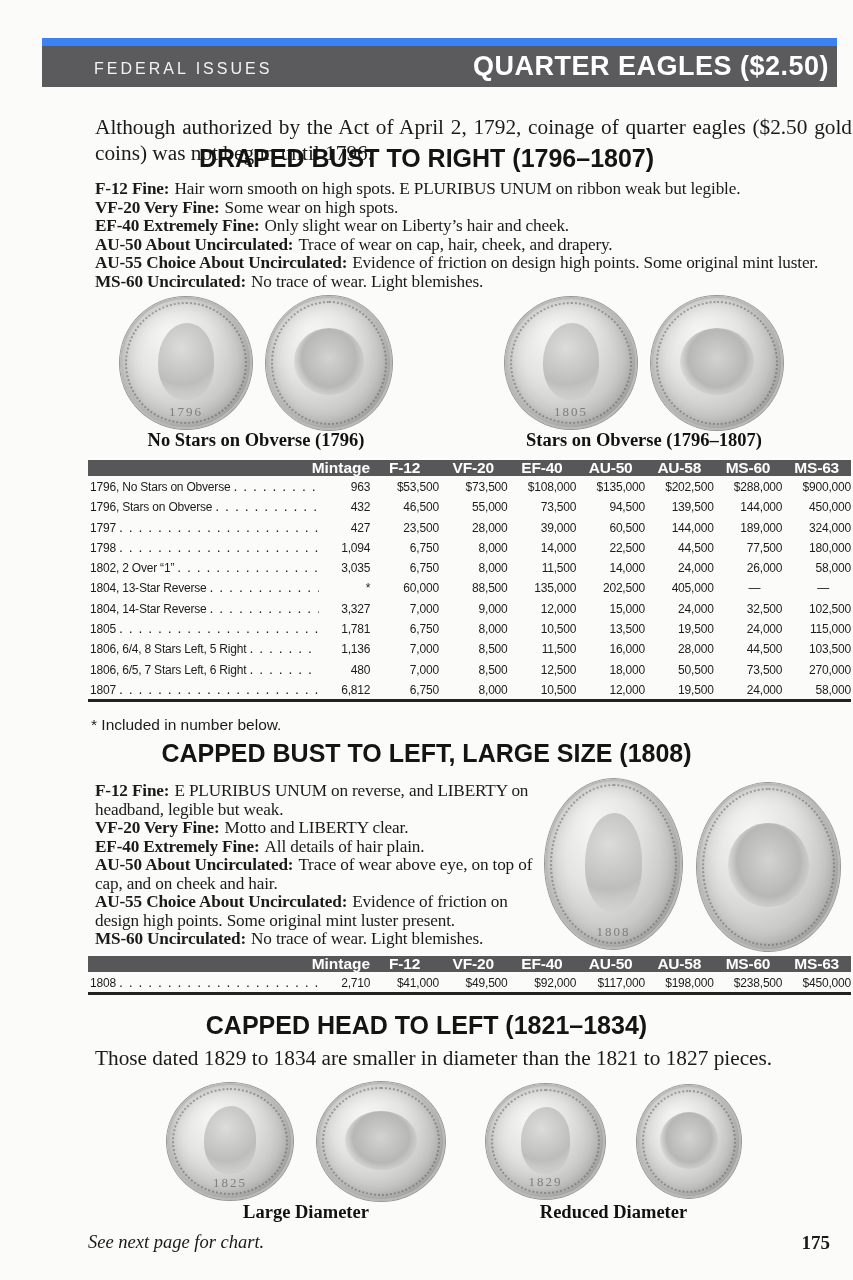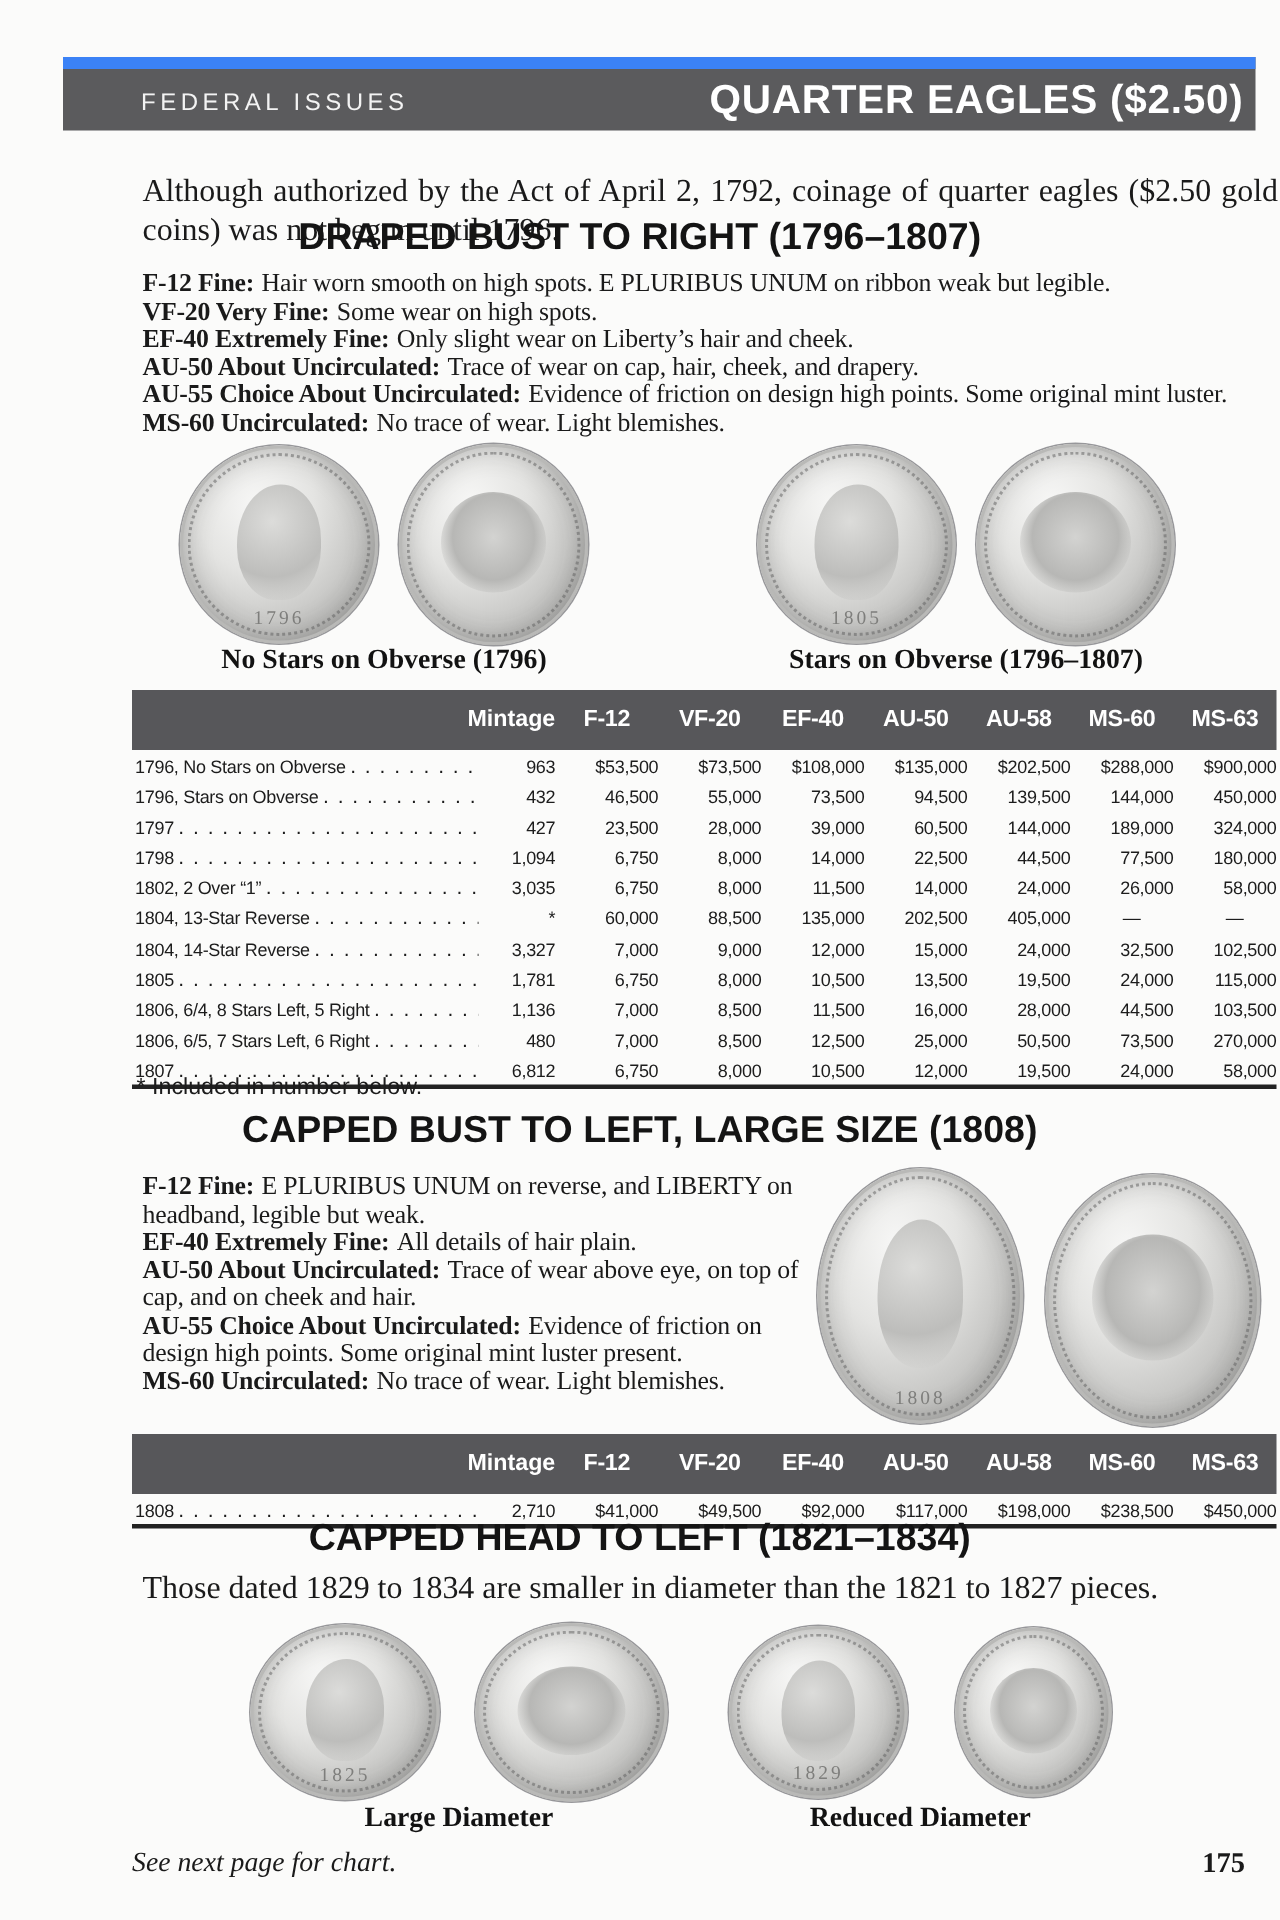--- a/index.html
+++ b/index.html
@@ -66,21 +66,21 @@
   .caption{
     position:absolute;text-align:center;font-weight:bold;font-size:18.5px;color:#121212;
   }
   
   .tbl{
     position:absolute;left:88px;width:763px;
     font-family:"Liberation Sans", sans-serif;
     border-bottom:3px solid #222;
   }
   .thead{
-    display:flex;align-items:center;height:40px;background:#57575a;color:#fff;
+    display:flex;align-items:center;height:16px;background:#57575a;color:#fff;
     font-weight:bold;font-size:15.5px;
   }
   .thead .hfill{flex:1;}
   .thead .hm{width:110px;text-align:right;}
   .thead .hv{width:68.7px;text-align:center;letter-spacing:-.2px;}
   .trow{display:flex;align-items:baseline;height:20.3px;line-height:20.3px;font-size:12px;letter-spacing:-.2px;color:#1c1c1c;padding-left:2px;}
   .trow .lbl{white-space:nowrap;}
   .trow .dots{flex:1;overflow:hidden;white-space:nowrap;margin:0 3px;font-size:14px;}
   .trow .dots::after{content:". . . . . . . . . . . . . . . . . . . . . . . . . . . . . . . . . . . . . . . . . . . . . . . . . . . . . . .";letter-spacing:1px;}
   .trow .cm{width:48px;text-align:right;}
@@ -248,21 +248,21 @@
       <span class="cv">44,500</span>
       <span class="cv">103,500</span>
     </div>
   <div class="trow">
       <span class="lbl">1806, 6/5, 7 Stars Left, 6 Right</span>
       <span class="dots"></span>
       <span class="cm">480</span>
       <span class="cv">7,000</span>
       <span class="cv">8,500</span>
       <span class="cv">12,500</span>
-      <span class="cv">25,000</span>
+      <span class="cv">18,000</span>
       <span class="cv">50,500</span>
       <span class="cv">73,500</span>
       <span class="cv">270,000</span>
     </div>
   <div class="trow">
       <span class="lbl">1807</span>
       <span class="dots"></span>
       <span class="cm">6,812</span>
       <span class="cv">6,750</span>
       <span class="cv">8,000</span>
@@ -273,20 +273,21 @@
       <span class="cv">58,000</span>
     </div>
 </div>
 
 <div class="footnote">* Included in number below.</div>
 
 <div class="sec-title t2">CAPPED BUST TO LEFT, LARGE SIZE (1808)</div>
 
 <div class="grading g2">
   <div class="gl"><b>F-12 Fine:</b><span>E PLURIBUS UNUM on reverse, and LIBERTY on headband, legible but weak.</span></div>
+  <div class="gl"><b>VF-20 Very Fine:</b><span>Motto and LIBERTY clear.</span></div>
   <div class="gl"><b>EF-40 Extremely Fine:</b><span>All details of hair plain.</span></div>
   <div class="gl"><b>AU-50 About Uncirculated:</b><span>Trace of wear above eye, on top of cap, and on cheek and hair.</span></div>
   <div class="gl"><b>AU-55 Choice About Uncirculated:</b><span>Evidence of friction on design high points. Some original mint luster present.</span></div>
   <div class="gl"><b>MS-60 Uncirculated:</b><span>No trace of wear. Light blemishes.</span></div>
 </div>
 
 <div class="coin obv" style="left:545px;top:779px;width:137px;height:170px;">
   <span class="cdate">1808</span>
 </div>
 <div class="coin rev" style="left:697px;top:783px;width:143px;height:168px;"></div>

